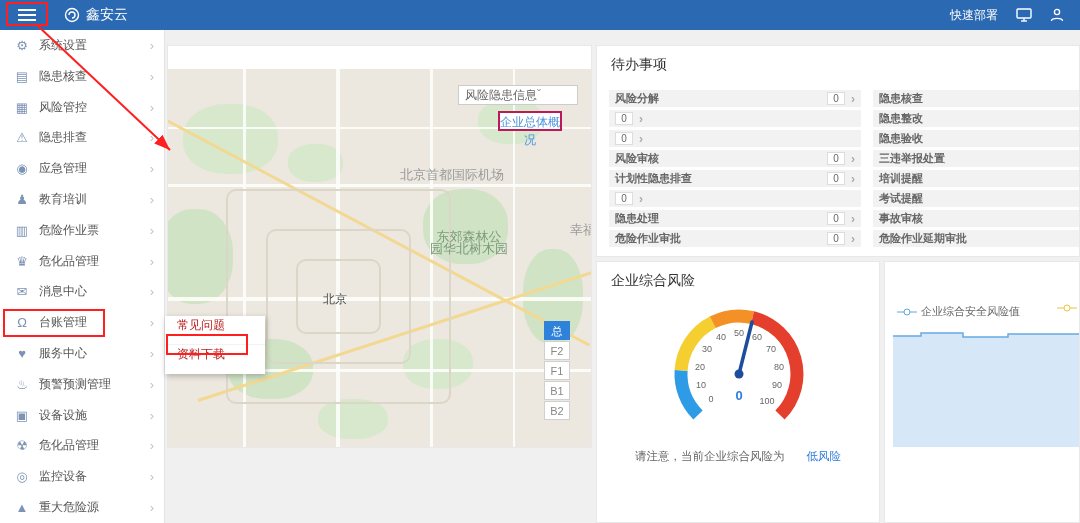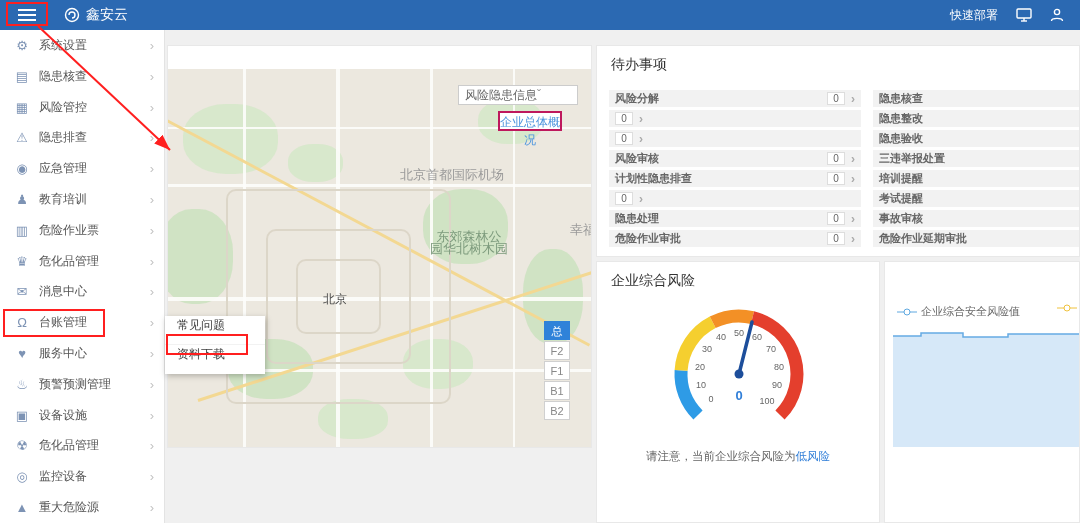--- a/index.html
+++ b/index.html
@@ -17,21 +17,21 @@
 
   
   .sidebar { position:absolute; left:0; top:30px; bottom:0; width:165px; background:#fff; border-right:1px solid #e3e3e3; display:flex; flex-direction:column; z-index:100; }
   .side-item { flex:1; min-height:0; display:flex; align-items:center; padding:0 10px 0 14px; gap:9px; cursor:pointer; }
   .s-ico { width:16px; text-align:center; color:#7d93b4; font-size:13px; }
   .s-label { flex:1; font-size:12px; color:#555; white-space:nowrap; }
   .s-chev { color:#c3c3c3; font-size:13px; }
 
   
   .submenu { position:absolute; left:165px; top:316px; width:100px; background:#fff; box-shadow:1px 2px 6px rgba(0,0,0,.25); z-index:150; }
-  .sub-item { height:29px; line-height:19px; padding-left:12px; font-size:12px; color:#404040; cursor:pointer; }
+  .sub-item { height:29px; line-height:19px; padding-left:12px; font-size:12px; color:#b91c1c; cursor:pointer; }
   .sub-item:first-child { border-bottom:1px solid #f2f2f2; }
 
   
   .panel { position:absolute; background:#fff; border:1px solid #e8e8e8; }
   .panel-title { position:absolute; top:10px; left:14px; font-size:14px; color:#333; }
 
   
   .map-panel { left:167px; top:45px; width:425px; height:403px; }
   .map-canvas { position:absolute; left:0; right:0; top:23px; bottom:0; background:#ece8df; overflow:hidden; cursor:grab; }
   .g { position:absolute; background:#d5e8c9; border-radius:45%; opacity:.85; }
@@ -57,21 +57,21 @@
   .todo-col.r { left:276px; width:320px; }
   .todo-row { display:flex; align-items:center; background:#f2f2f2; height:17px; padding:0 6px; margin-bottom:3px; cursor:pointer; }
   .t-label { flex:1; font-size:11px; font-weight:bold; color:#666; white-space:nowrap; }
   .t-count { background:#fff; border:1px solid #ddd; min-width:18px; height:13px; line-height:12px; text-align:center; font-size:10px; color:#666; margin-right:6px; }
   .t-chev { color:#aaa; font-size:12px; font-weight:bold; }
 
   
   .risk-panel { left:596px; top:261px; width:284px; height:262px; }
   .gauge-svg { position:absolute; left:62px; top:32px; }
   .notice { position:absolute; bottom:58px; width:100%; text-align:center; font-size:11.5px; color:#666; }
-  .notice .lnk { color:#2f7ed8; cursor:pointer; }
+  .notice .lnk { color:#2f7ed8; cursor:pointer;padding-left:22px; }
 
   
   .trend-panel { left:884px; top:261px; width:196px; height:262px; overflow:hidden; }
   .legend { position:absolute; top:42px; display:flex; align-items:center; gap:4px; font-size:11px; color:#666; cursor:pointer; white-space:nowrap; }
   .legend.l1 { left:12px; }
   .legend.l2 { left:172px; }
   .chart-svg { position:absolute; left:8px; top:60px; }
 
   
   .red-box { position:absolute; border:2px solid #ff1f1f; z-index:200; pointer-events:none; }

